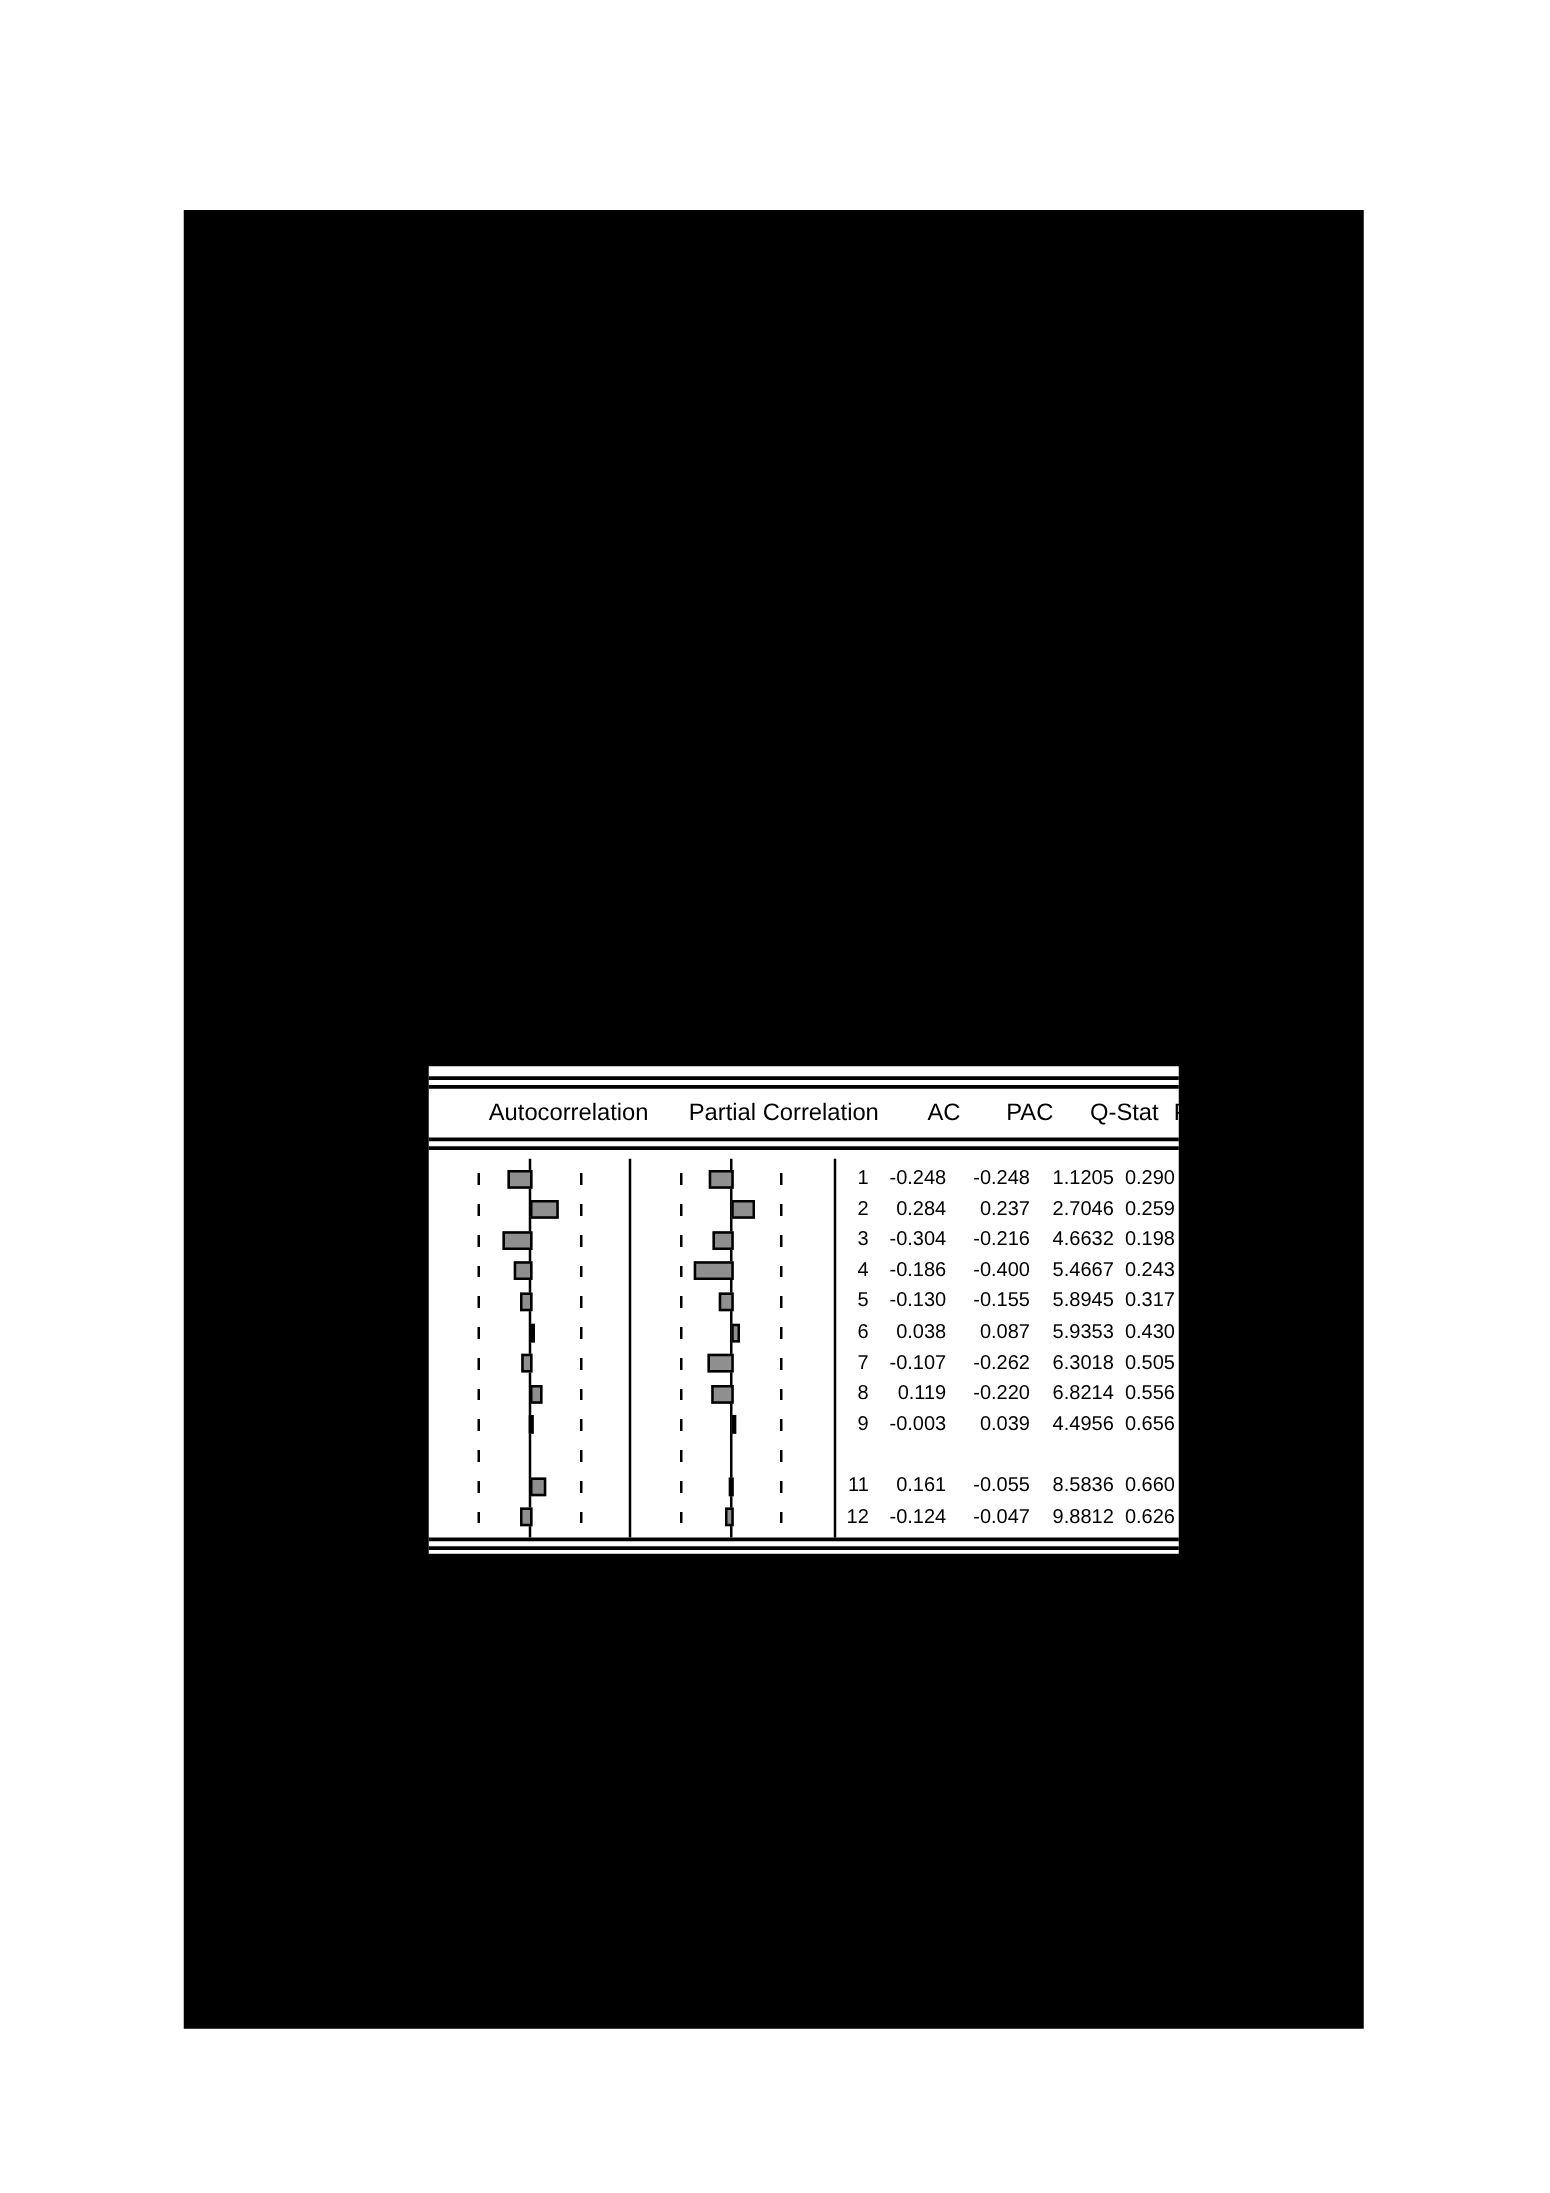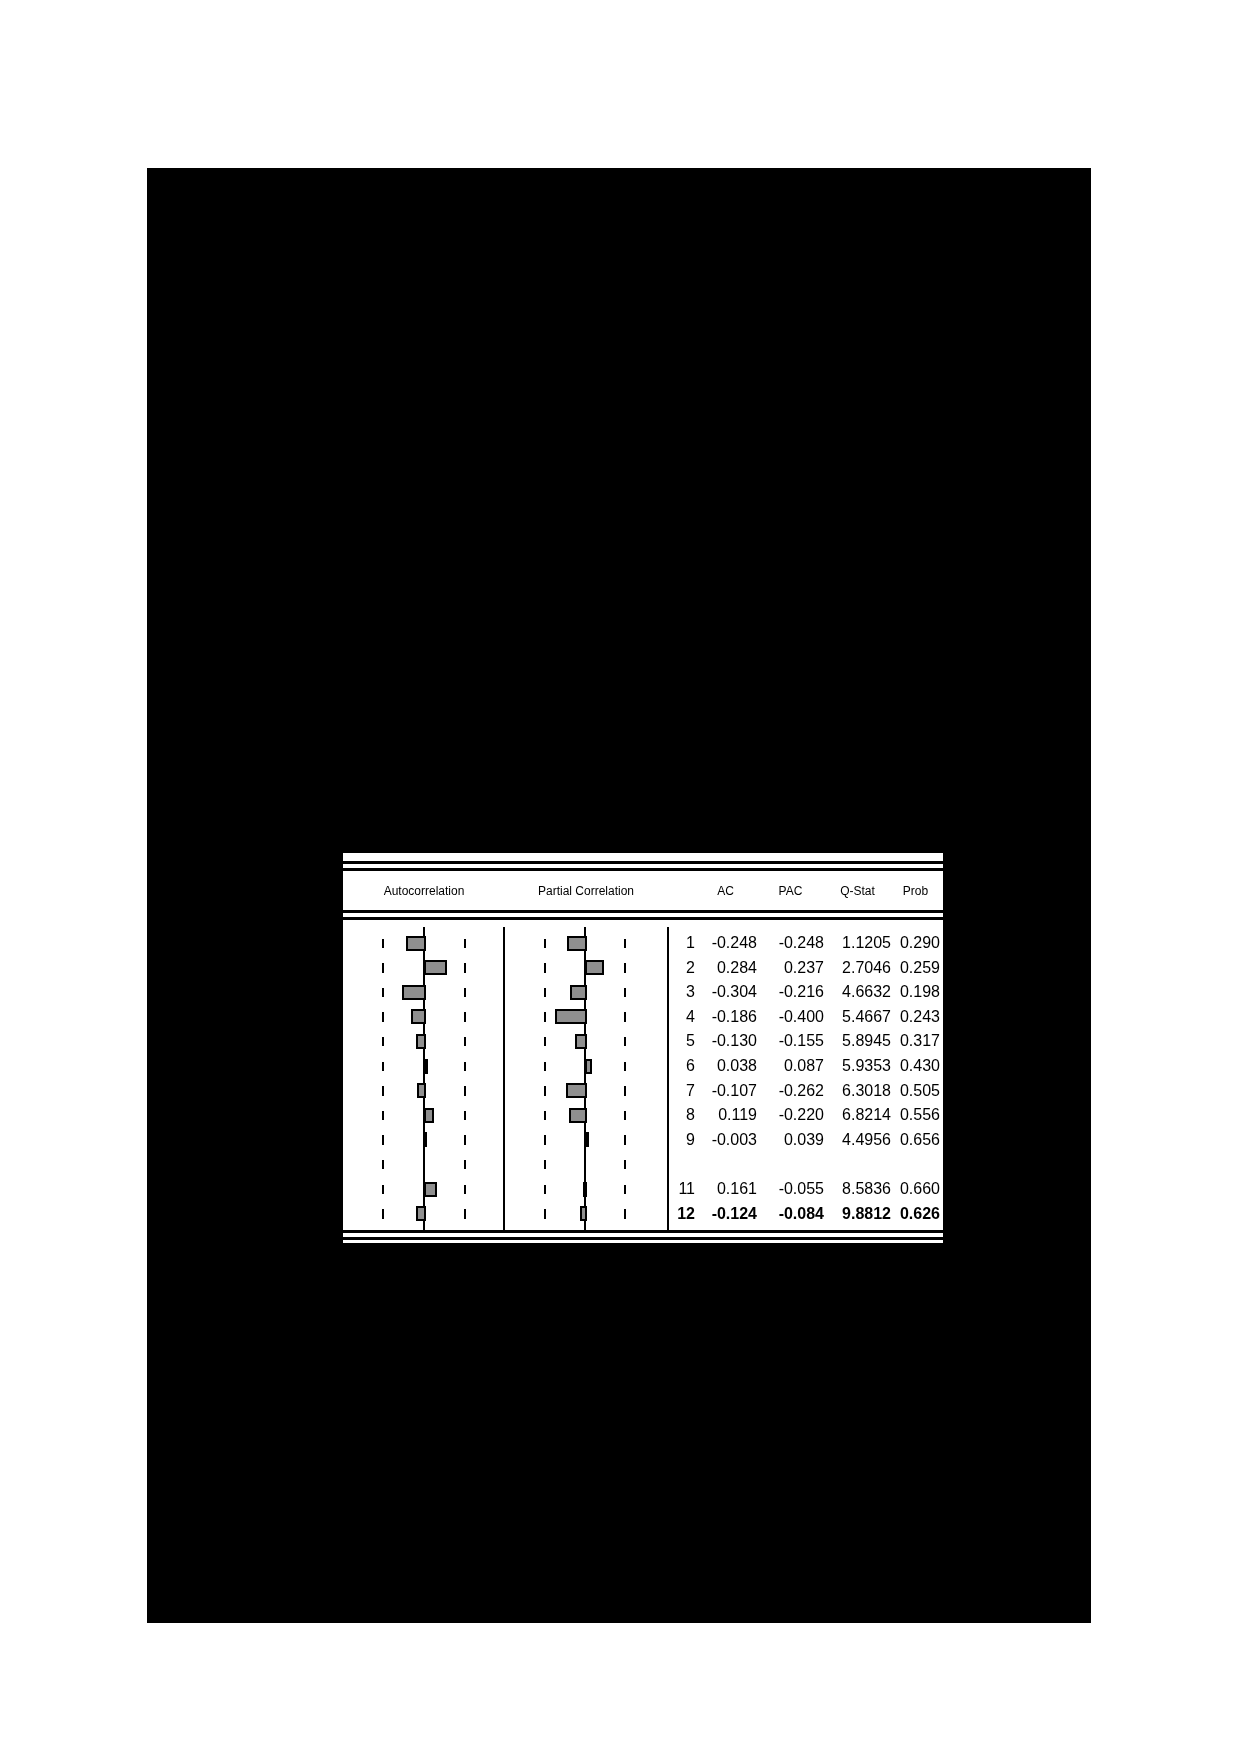--- a/index.html
+++ b/index.html
@@ -6,21 +6,21 @@
   .page{position:relative;width:1240px;height:1754px;background:#ffffff;overflow:hidden;}
   .canvas{position:absolute;left:147px;top:168px;width:944px;height:1455px;background:#000000;}
   .panel{position:absolute;left:196px;top:685px;width:600px;height:390px;background:#ffffff;
          font-family:"Liberation Sans",sans-serif;color:#000;}
   .rule{position:absolute;left:0;right:0;height:10px;box-sizing:border-box;
         border-top:3px solid #000;border-bottom:3px solid #000;}
   .rule.top{top:8px;}
   .rule.mid{top:57px;}
   .rule.bottom{top:377px;}
   .header-row{position:absolute;top:22px;left:0;width:600px;height:32px;}
-  .hdr{position:absolute;text-align:center;font-size:12px;line-height:32px;white-space:nowrap;}
+  .hdr{position:absolute;font-size:19px;line-height:32px;white-space:nowrap;padding-left:48px;}
   .hdr.h-auto{left:0;width:162px;}
   .hdr.h-partial{left:160px;width:166px;}
   .hdr.h-ac{left:351px;width:63px;}
   .hdr.h-pac{left:414px;width:67px;}
   .hdr.h-q{left:481px;width:67px;}
   .hdr.h-prob{left:548px;width:49px;}
   .cbody{position:absolute;top:74px;left:0;width:600px;height:303px;}
   .vline{position:absolute;top:0;height:303px;width:2px;background:#000;}
   .vline.v-zero-ac{left:80px;}
   .vline.v-zero-pc{left:241px;}
@@ -156,26 +156,26 @@
   </div>
             <div class="crow" style="top: 246px;">
     <div class="bar" style="width: 12.88px; left: 81px;"></div>
     <div class="bar" style="width: 4.4px; left: 239.6px;"></div>
     <span class="cell lag">11</span>
     <span class="cell ac">0.161</span>
     <span class="cell pac">-0.055</span>
     <span class="cell q">8.5836</span>
     <span class="cell prob">0.660</span>
   </div>
-            <div class="crow" style="top: 270.6px; font-weight: bold;">
+            <div class="crow" style="top: 270.6px;">
     <div class="bar" style="width: 9.92px; left: 73.08px;"></div>
     <div class="bar" style="width: 6.72px; left: 237.28px;"></div>
     <span class="cell lag">12</span>
     <span class="cell ac">-0.124</span>
-    <span class="cell pac">-0.084</span>
+    <span class="cell pac">-0.047</span>
     <span class="cell q">9.8812</span>
     <span class="cell prob">0.626</span>
   </div>
           </div>
       </div>
 
       <div class="rule bottom"></div>
 
     </div>
   </div>

